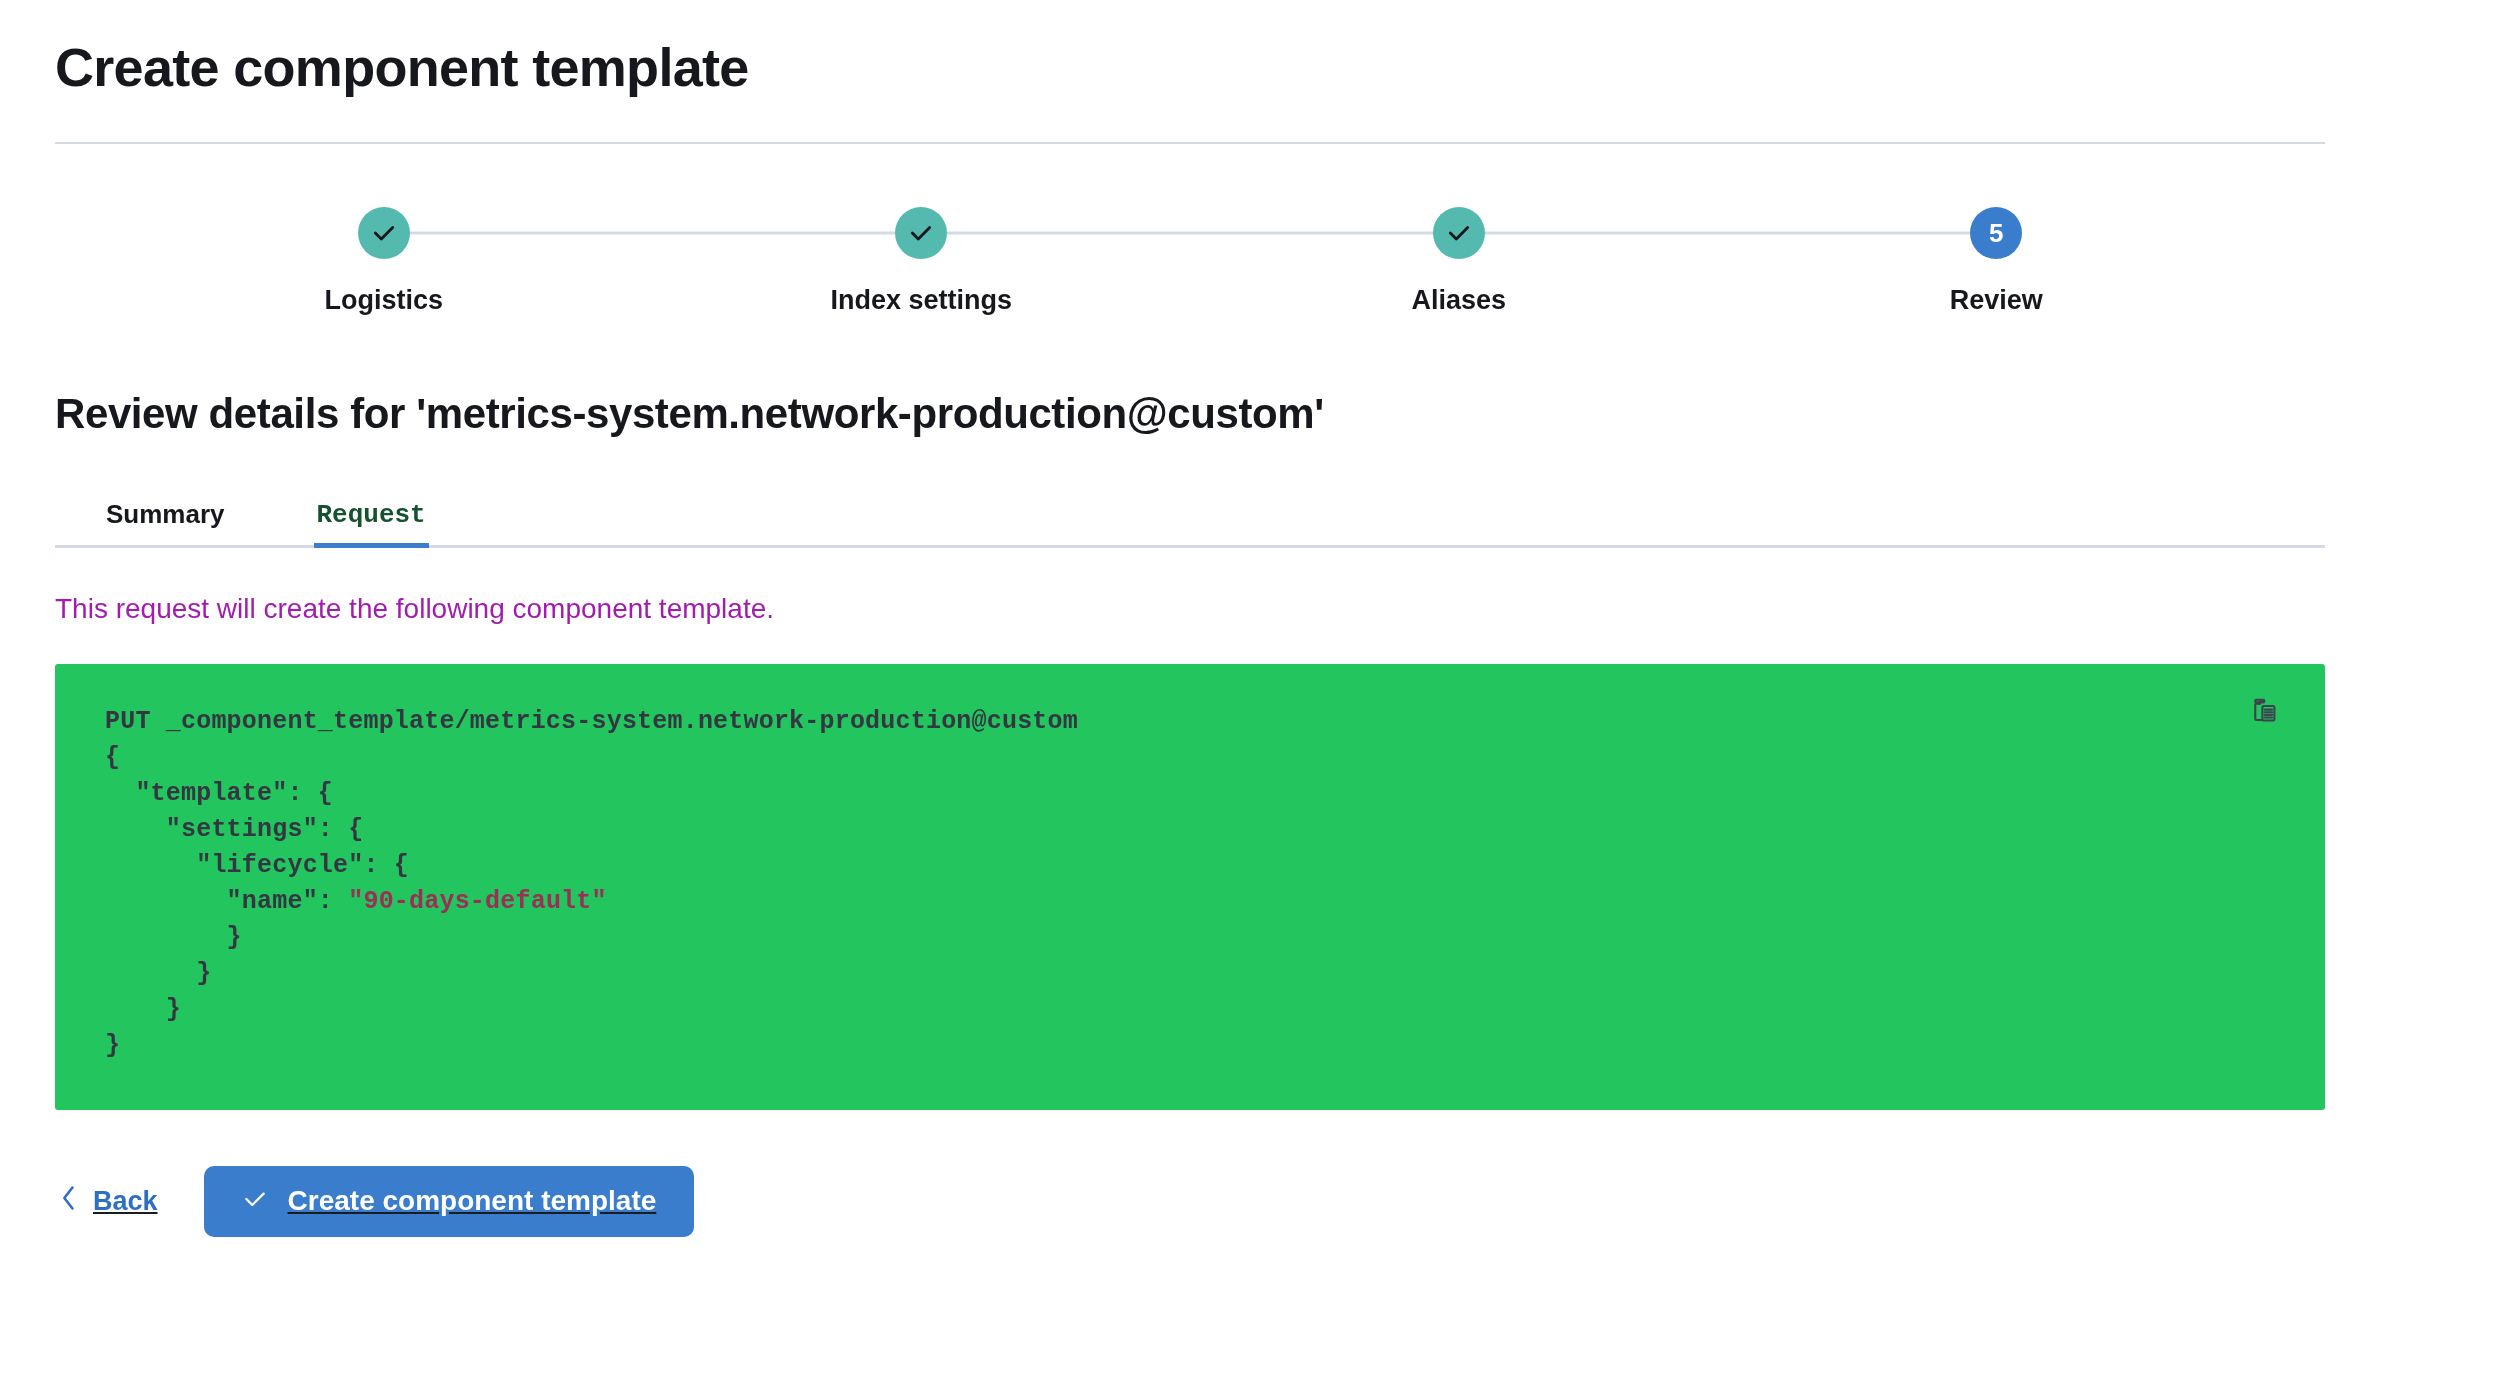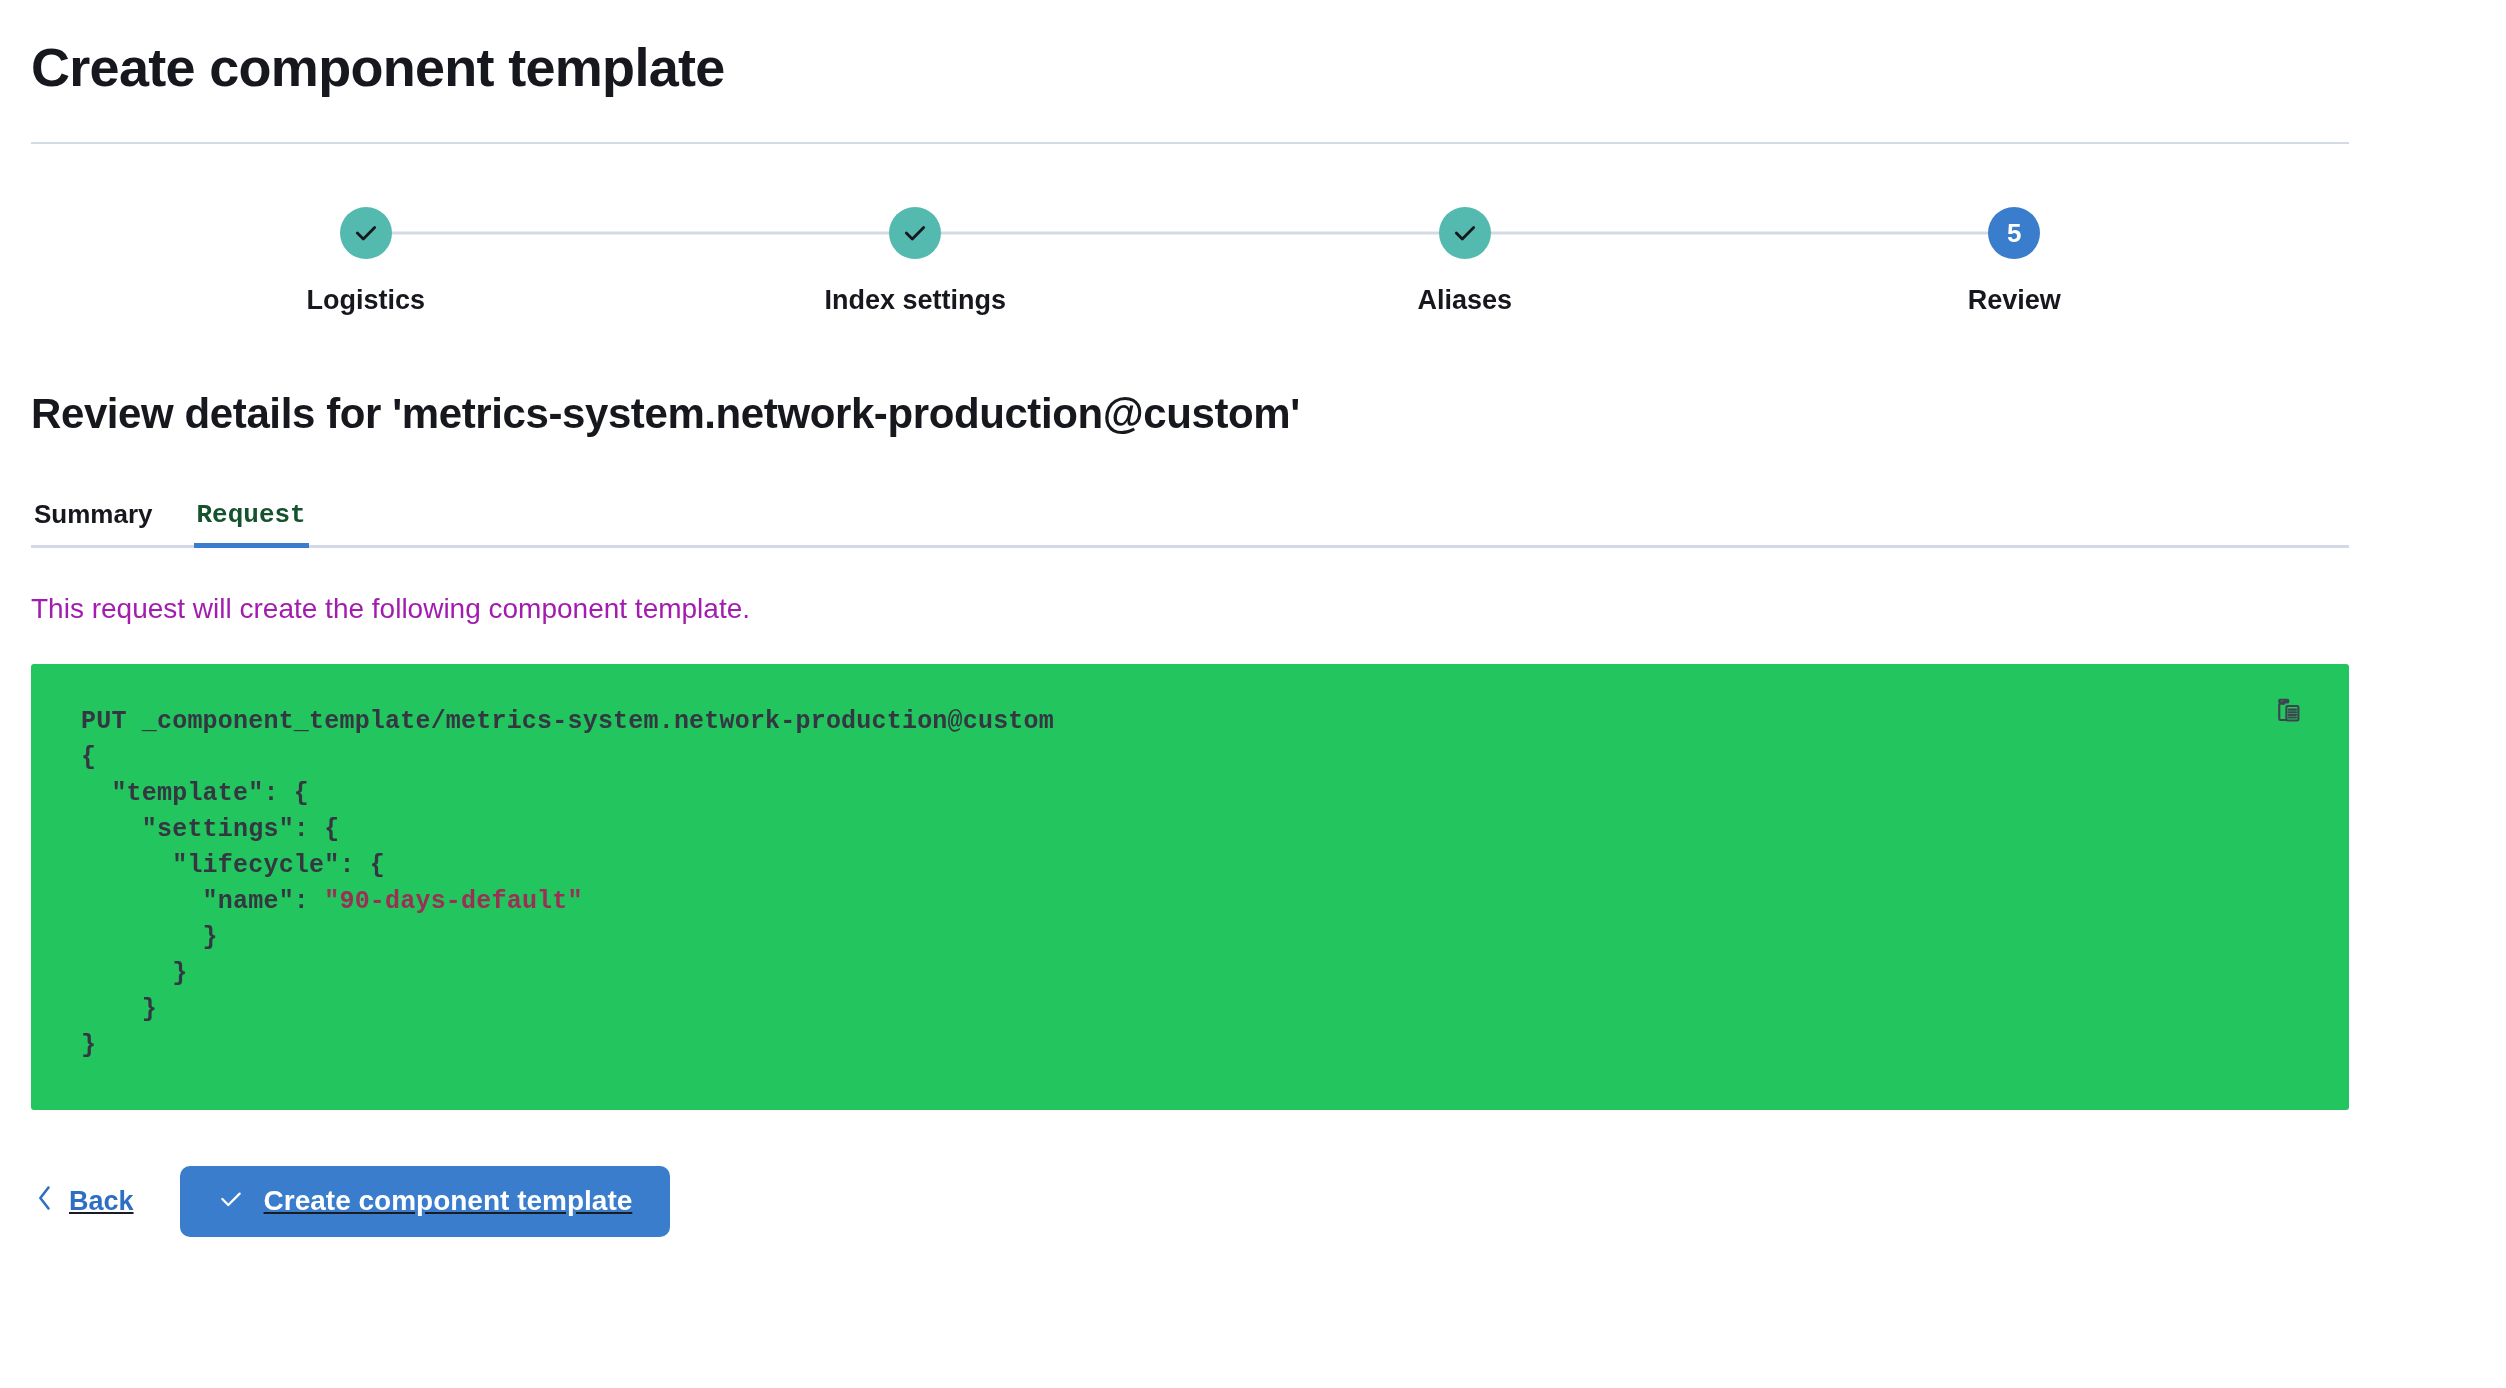--- a/index.html
+++ b/index.html
@@ -10,21 +10,21 @@
     background: #FFFFFF;
     font-family: "Liberation Sans", sans-serif;
     color: #1A1C21;
     overflow: hidden;
   }
 
   .page {
     position: relative;
     width: 2380px;
     height: 1388px;
-    padding: 0 31px;
+    padding: 0 55px;
   }
 
   
   .page-title {
     font-size: 54px;
     font-weight: 700;
     letter-spacing: -0.7px;
     color: #16181D;
     padding-top: 36px;
     line-height: 1.15;
@@ -135,20 +135,21 @@
   .tab {
     position: relative;
     font-size: 26px;
     font-weight: 700;
     color: #16181D;
     padding: 0 3px 18px 3px;
     cursor: pointer;
     background: none;
     border: none;
     font-family: inherit;
+    margin-left: 48px;
   }
   .tab.active { color: #14532d; font-family: Liberation Mono, monospace; }
   .tab.active::after {
     content: "";
     position: absolute;
     left: 0; right: 0; bottom: 0;
     height: 5px;
     background: #3A7DCC;
     z-index: 2;
   }

